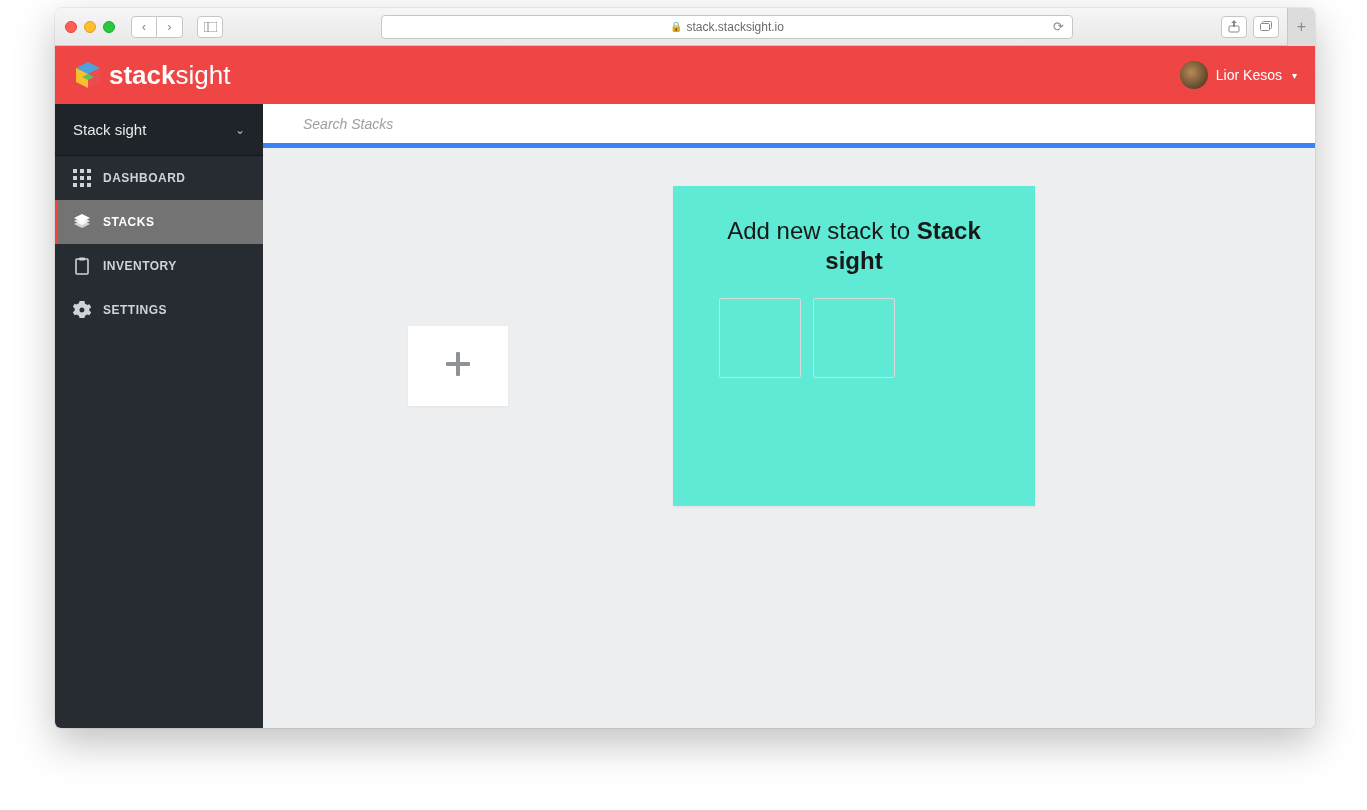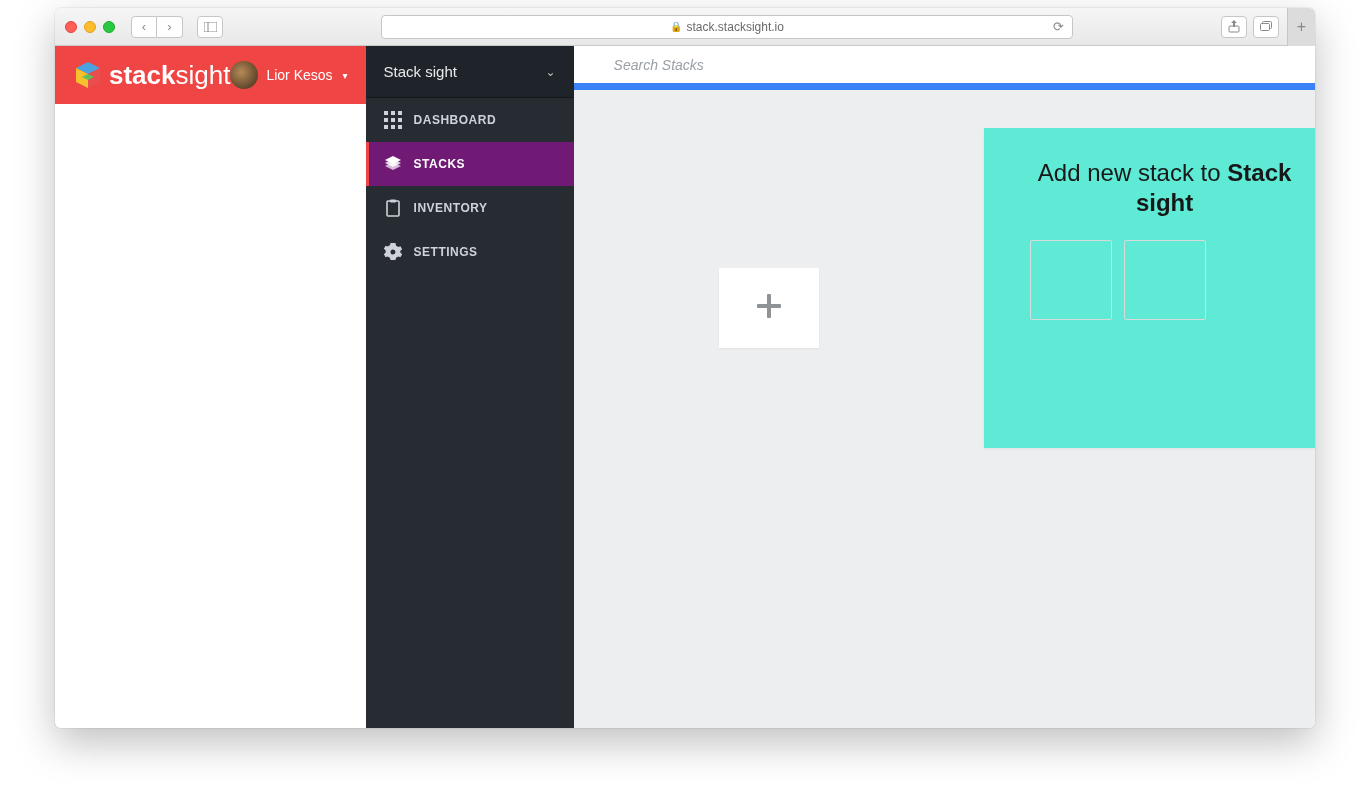--- a/index.html
+++ b/index.html
@@ -58,21 +58,21 @@
   .url-bar .reload{position:absolute;right:8px;color:#8a8a8a;font-size:13px;}
   .chrome-right{display:flex;gap:6px;align-items:center;}
   .plus-tab{
     width:28px;height:28px;display:flex;align-items:center;justify-content:center;
     color:#888;font-size:16px;background:#dcdcdc;border-left:1px solid #c6c6c6;
     margin-right:-10px;align-self:stretch;margin-top:-0px;height:38px;
   }
 
   
   .app {
-    flex:1;display:flex;flex-direction:row;min-height:0;
+    flex:1;display:flex;flex-direction:column;min-height:0;
   }
   .topbar {
     height:58px;background:#ef4545;display:flex;align-items:center;padding:0 18px;
   }
   .logo{display:flex;align-items:center;gap:6px;}
   .logo-cube{width:30px;height:30px;}
   .logo-text{color:#fff;font-size:26px;font-weight:300;}
   .logo-text b{font-weight:700;}
   .topbar-right{margin-left:auto;display:flex;align-items:center;gap:8px;color:#fff;font-size:14px;text-align:right;}
   .avatar{width:28px;height:28px;border-radius:50%;background:radial-gradient(circle at 40% 40%, #b78a56, #3a2b1a);}
@@ -85,28 +85,28 @@
     padding:0 18px;background:#1f242b;color:#e9e9e9;font-size:15px;
     border-bottom:1px solid #14181d;
   }
   .project-select .chev{font-size:12px;color:#bbb;}
   .nav{list-style:none;}
   .nav li{
     display:flex;align-items:center;gap:12px;
     padding:13px 18px;font-size:12px;font-weight:700;letter-spacing:.5px;
     color:#cfd3d9;
   }
-  .nav li.active{background:#701a75;border-left:3px solid #ef4545;padding-left:15px;color:#fff;}
+  .nav li.active{background:#737373;border-left:3px solid #ef4545;padding-left:15px;color:#fff;}
   .nav .nav-icon{width:18px;height:18px;display:flex;align-items:center;justify-content:center;}
   .nav .nav-icon svg{fill:#cfd3d9;}
   .nav li.active .nav-icon svg{fill:#fff;}
 
   .main{flex:1;background:#eceeef;position:relative;display:flex;flex-direction:column;}
   .search-row{
-    height:44px;background:#fff;border-bottom:7px solid #3b82f6;display:flex;align-items:center;
+    height:44px;background:#fff;border-bottom:5px solid #3b82f6;display:flex;align-items:center;
     padding:0 40px;
   }
   .search-row input{
     border:none;outline:none;font-size:14px;color:#555;width:100%;
     font-style:italic;
   }
   .search-row input::placeholder{color:#9aa0a6;font-style:italic;}
 
   .content{flex:1;position:relative;}
   .add-tile{

